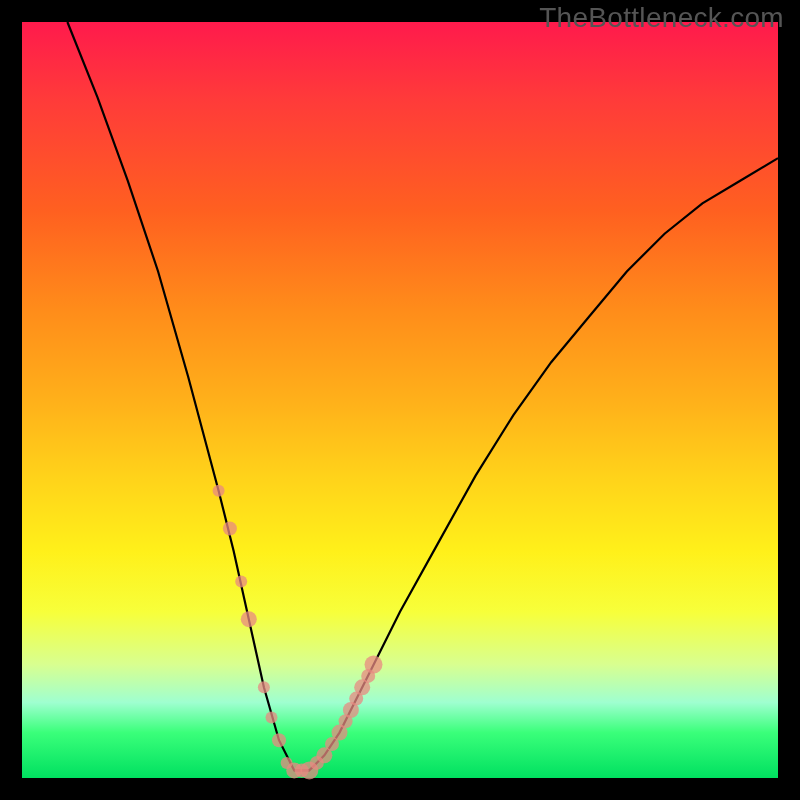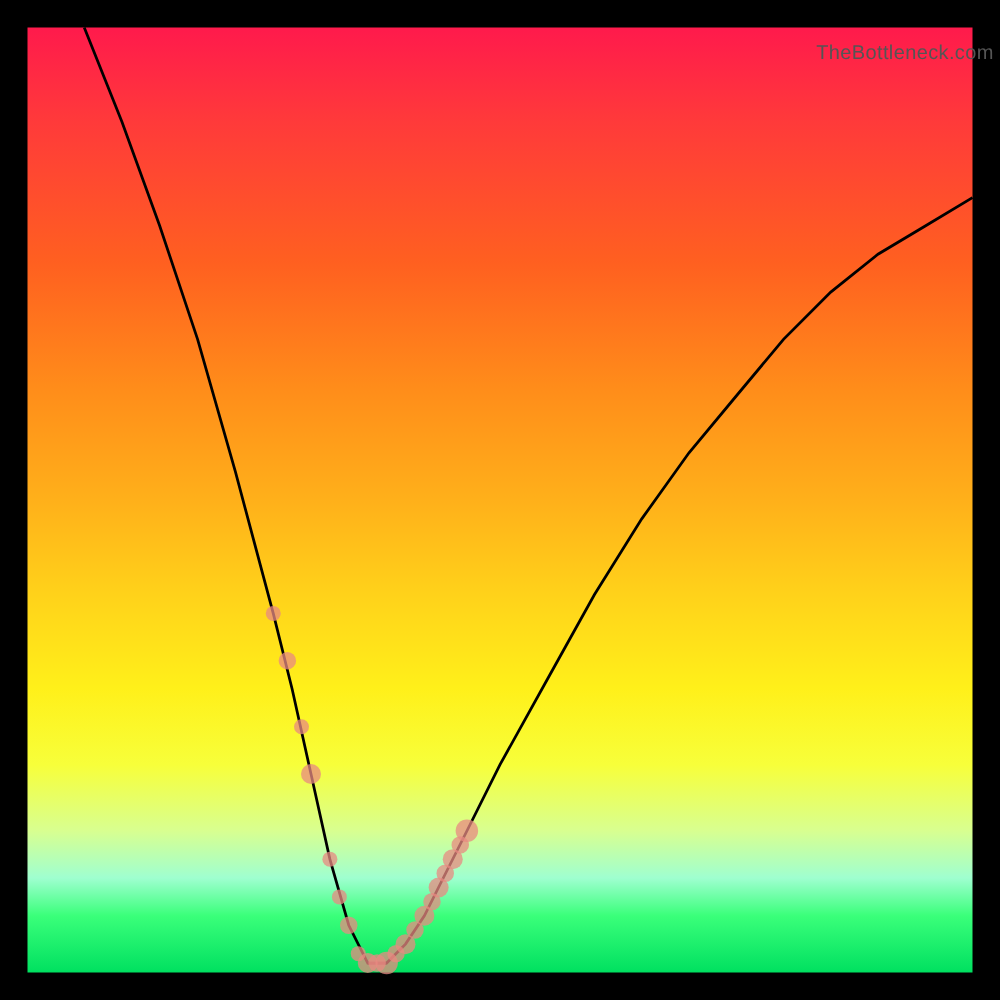--- a/index.html
+++ b/index.html
@@ -26,28 +26,27 @@
       #fff01a 70%,
       #f7ff3a 78%,
       #d8ff90 85%,
       #9fffd0 90%,
       #3aff7a 94%,
       #00e060 100%);
   }
   .watermark {
     position: absolute;
     top: 2px;
-    right: 5px;
+    right: 16px;
     color: #555;
-    font-size: 16px;
+    font-size: 28px;
     font-weight: 500;
     letter-spacing: 0.3px;
     z-index: 5;
     font-family: Arial, Helvetica, sans-serif;
-    margin-top: 32px;
   }
   svg.curve {
     position: absolute;
     left: 0;
     top: 0;
     width: 756px;
     height: 756px;
     overflow: visible;
   }
   .dot {

